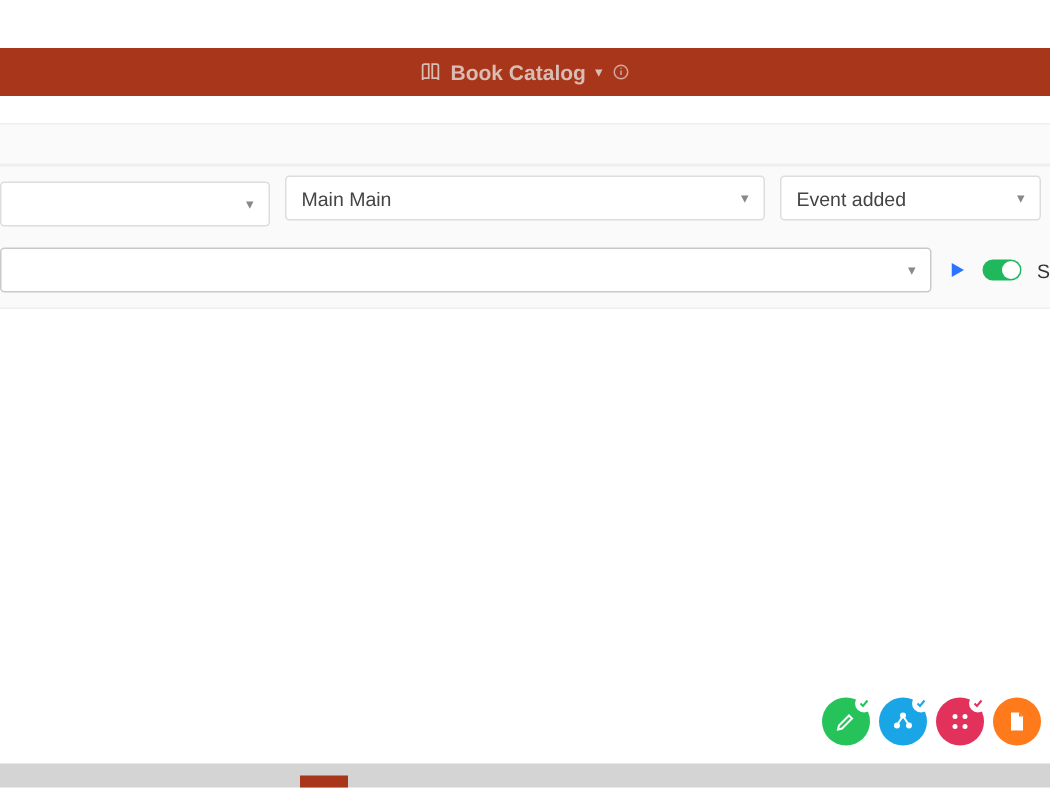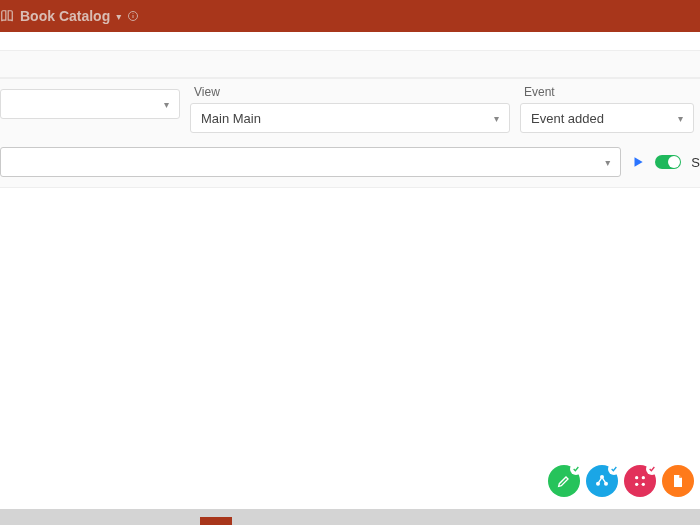--- a/index.html
+++ b/index.html
@@ -1,17 +1,17 @@
 <!DOCTYPE html>
 <html><head>
 <meta charset="utf-8">
 <style>
   * { box-sizing: border-box; margin: 0; padding: 0; }
   html, body { width: 700px; height: 525px; font-family: -apple-system, BlinkMacSystemFont, "Segoe UI", Arial, sans-serif; font-size: 13px; color: #333; background: #fff; overflow: hidden; }
-  .topbar { width: 100%; height: 32px; background: #a8361b; display: flex; align-items: center; gap: 6px; color: #cfa89e; }
+  .topbar { width: 100%; height: 32px; background: #a8361b; display: flex; align-items: center; justify-content: center; gap: 6px; color: #cfa89e; margin-top: 32px; }
   .topbar .title { font-weight: 600; font-size: 14px; color: #d9bcb3; }
   .topbar .book-icon svg, .topbar .info-icon svg { display: block; }
   .topbar .caret { font-size: 10px; color: #d9bcb3; }
   .spacer1 { height: 18px; background: #fff; }
   .band { height: 28px; background: #fafafa; border-top: 1px solid #eee; border-bottom: 1px solid #eee; }
   .panel { background: #fafafa; border-top: 1px solid #eee; border-bottom: 1px solid #eee; }
   .row1 { display: flex; gap: 10px; padding: 6px 0 6px 0; }
   .field { display: flex; flex-direction: column; gap: 4px; }
   .field .label { font-size: 12px; color: #666; padding-left: 4px; }
   .field.first { width: 180px; }
@@ -79,28 +79,26 @@
 <div class="panel">
   <div class="row1">
     <div class="field first">
       <div class="label"></div>
       <div class="select">
         <span></span>
         <span class="caret-down">▾</span>
       </div>
     </div>
     <div class="field second">
-      <div class="label">View</div>
       <div class="select">
         <span>Main Main</span>
         <span class="caret-down">▾</span>
       </div>
     </div>
     <div class="field third">
-      <div class="label">Event</div>
       <div class="select">
         <span>Event added</span>
         <span class="caret-down">▾</span>
       </div>
     </div>
   </div>
 
   <div class="row2">
     <div class="bigselect">
       <span></span>

